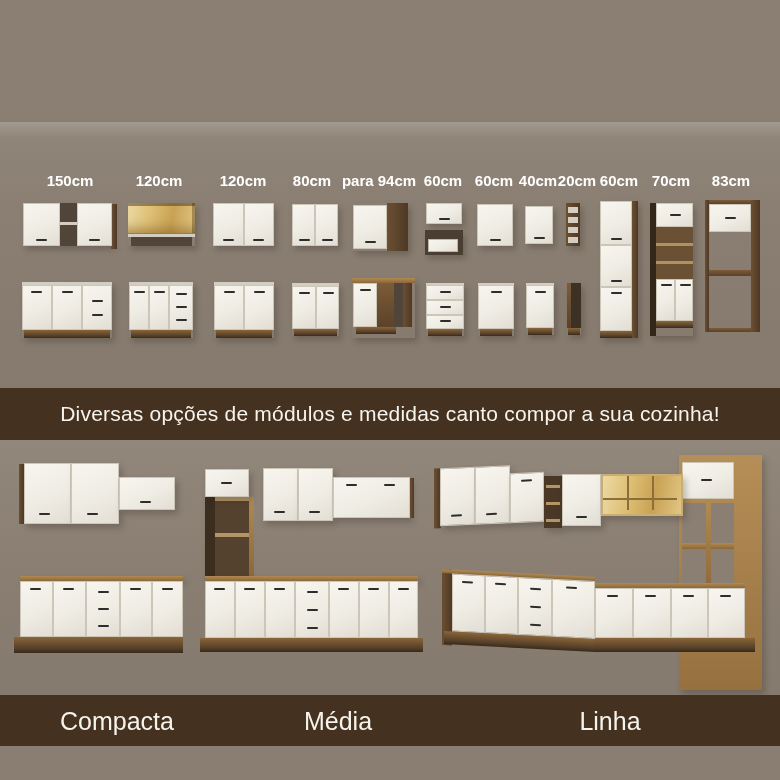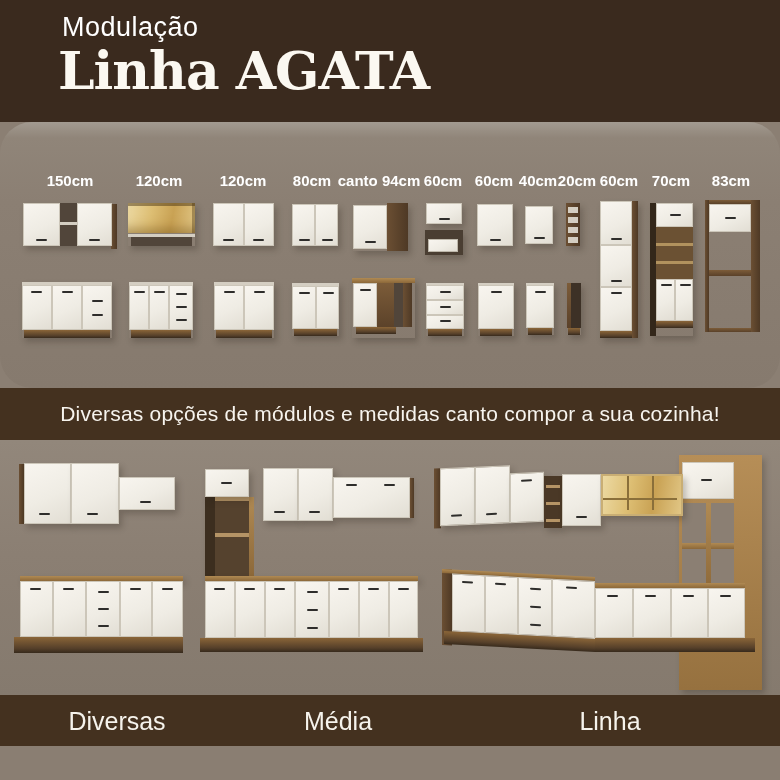--- a/index.html
+++ b/index.html
@@ -11,21 +11,21 @@
   .header-title{position:absolute;left:58px;top:40px;color:#fbf8f1;font-size:52px;font-weight:bold;
                 font-family:"DejaVu Serif","Liberation Serif",serif;letter-spacing:-1px;}
   .banner-band{position:absolute;left:0;top:388px;width:780px;height:52px;background:var(--band-bg,#44311f);
                display:flex;align-items:center;justify-content:center;}
   .banner-text{color:#f7f4ee;font-size:21px;letter-spacing:.2px;}
   .footer-band{position:absolute;left:0;top:695px;width:780px;height:51px;background:var(--band-bg,#44311f);}
   .footer-label{position:absolute;top:12px;transform:translateX(-50%);color:#f6f3ec;font-size:25px;}
   .footer-strip{position:absolute;left:0;top:746px;width:780px;height:34px;background:#8a7e72;}
   
   .modules-section{position:absolute;left:0;top:122px;width:780px;height:266px;
-     background:linear-gradient(180deg,#a29a90 0%,#908579 6%,#8b7f73 30%,#867a6e 100%);border-radius:32px;}
+     background:linear-gradient(180deg,#a29a90 0%,#908579 6%,#8b7f73 30%,#867a6e 100%);}
   .kitchens-section{position:absolute;left:0;top:440px;width:780px;height:255px;
      background:linear-gradient(180deg,#92877b 0%,#8b7f73 45%,#857a6e 100%);}
   .size-label{position:absolute;top:50px;transform:translateX(-50%);color:#ffffff;
               font-size:15px;font-weight:bold;white-space:nowrap;}
   
   .module,.kitchen{position:absolute;}
   .door{position:absolute;box-sizing:border-box;border:1px solid #ccc6b9;
         background:linear-gradient(155deg,#f8f5ef 0%,#efece4 55%,#e2ded4 100%);}
   .handle{position:absolute;width:11px;height:2px;background:#2e2d2b;border-radius:1px;}
   .wooddk{position:absolute;background:linear-gradient(90deg,#6b4f33,#4e3925);}
@@ -36,31 +36,27 @@
   .gold{position:absolute;background:linear-gradient(100deg,#ecd9a2 0%,#ddbe73 35%,#c9a254 65%,#e1c685 100%);
         box-shadow:inset 0 3px 0 rgba(60,40,10,.45),inset -3px 0 0 rgba(60,40,10,.35),inset 0 -14px 12px -10px rgba(120,85,30,.55);}
   .plinth{position:absolute;background:linear-gradient(180deg,#8a6538,#56402a 70%,#372a1c);}
   .shadow{box-shadow:3px 4px 6px rgba(40,32,24,.25);}
 </style>
 </head>
 <body>
 
 <div class="poster">
 
-  <div class="header-band">
-    <div class="header-kicker">Modulação</div>
-    <div class="header-title">Linha AGATA</div>
-  </div>
 
   <div class="modules-section">
     <span class="size-label" style="left:70px">150cm</span>
     <span class="size-label" style="left:159px">120cm</span>
     <span class="size-label" style="left:243px">120cm</span>
     <span class="size-label" style="left:312px">80cm</span>
-    <span class="size-label" style="left:379px">canto 94cm</span>
+    <span class="size-label" style="left:379px">para 94cm</span>
     <span class="size-label" style="left:443px">60cm</span>
     <span class="size-label" style="left:494px">60cm</span>
     <span class="size-label" style="left:538px">40cm</span>
     <span class="size-label" style="left:577px">20cm</span>
     <span class="size-label" style="left:619px">60cm</span>
     <span class="size-label" style="left:671px">70cm</span>
     <span class="size-label" style="left:731px">83cm</span>
 
     <div class="module shadow" style="left:23px;top:81px;width:89px;height:43px">
       <div class="wooddk" style="right:-5px;top:1px;width:6px;height:45px"></div>
@@ -443,19 +439,19 @@
           </div>
         <div class="door" style="left:113px;top:5px;width:37px;height:50px">
             <span class="handle" style="left:11px;top:6px"></span>
           </div>
         <div class="plinth" style="left:0;top:55px;width:160px;height:14px"></div>
       </div>
     </div>
   </div>
 
   <div class="footer-band">
-    <span class="footer-label" style="left:117px">Diversas</span>
+    <span class="footer-label" style="left:117px">Compacta</span>
     <span class="footer-label" style="left:338px">Média</span>
     <span class="footer-label" style="left:610px">Linha</span>
   </div>
   <div class="footer-strip"></div>
 
 </div>
 
 </body></html>

